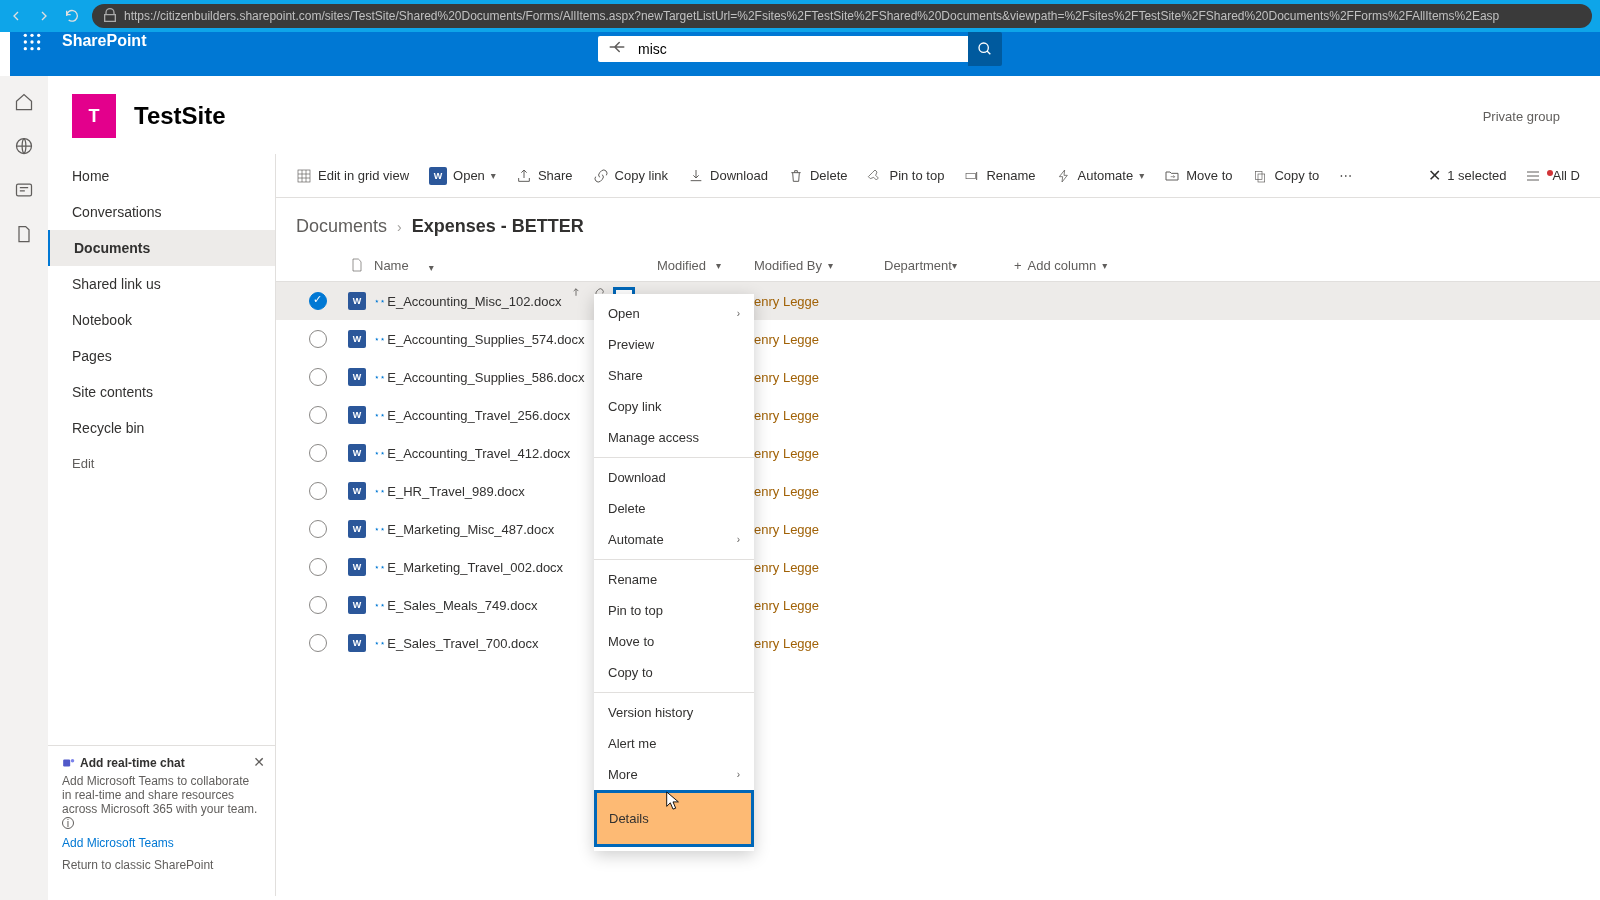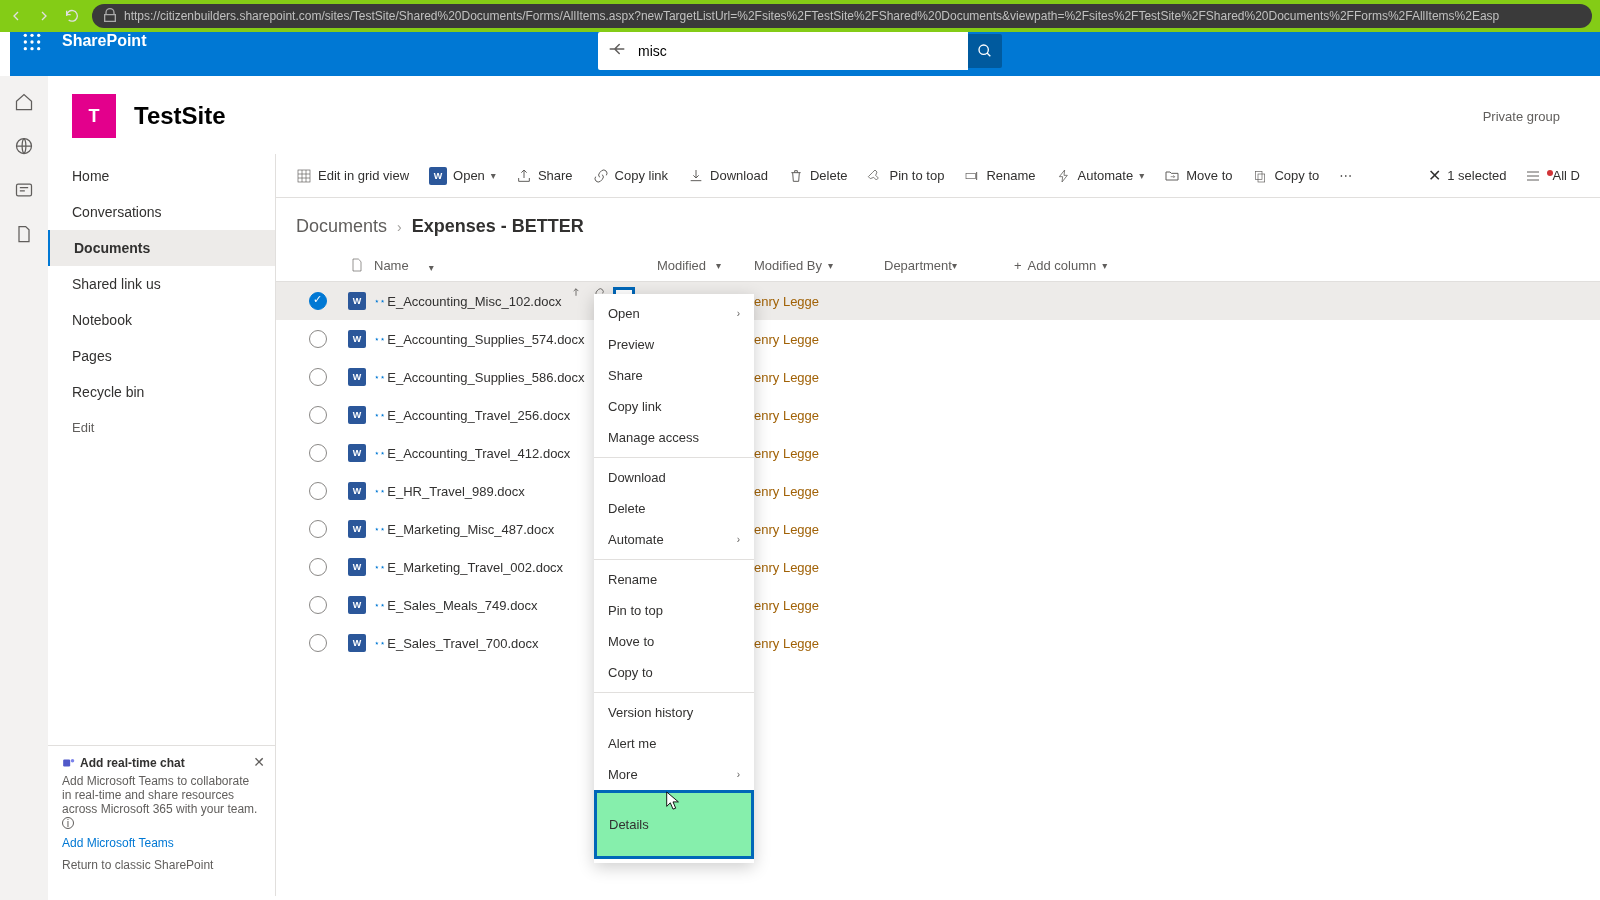--- a/index.html
+++ b/index.html
@@ -1,26 +1,26 @@
 <!DOCTYPE html>
 <html><head>
   <meta charset="utf-8">
   <style>
     * { margin:0; padding:0; box-sizing:border-box; font-family:"Segoe UI", Arial, sans-serif; }
     body { width:1600px; height:900px; overflow:hidden; background:#fff; }
-    .browser-bar { height:32px; background:#84cc16; display:flex; align-items:center; padding:12px 8px; gap:12px; }
+    .browser-bar { height:32px; background:#0ea5e9; display:flex; align-items:center; padding:12px 8px; gap:12px; }
     .browser-bar svg { width:16px; height:16px; fill:#e0e0e0; }
     .browser-bar .nav-btn { cursor:pointer; display:flex; }
     .url-bar { flex:1; height:24px; background:#3a3a3a; border-radius:12px; display:flex; align-items:center; padding:0 10px; color:#c0c0c0; font-size:12px; overflow:hidden; white-space:nowrap; }
     .url-bar .lock { margin-right:6px; display:flex; }
     .suite-bar { height:44px; background:#0078d4; display:flex; align-items:flex-start; padding:0 12px; color:#fff;margin-left:10px; }
     .waffle { width:20px; height:20px; margin-right:20px; cursor:pointer; }
     .suite-name { font-size:16px; font-weight:600; }
     .search-wrap { margin-left:auto; margin-right:auto; display:flex; align-items:center; position:absolute; left:50%; transform:translateX(-50%); }
-    .search-box { width:370px; height:38px; background:#fff; border-radius:2px 0 0 2px; display:flex; align-items:center; padding:8px 10px; }
+    .search-box { width:370px; height:26px; background:#fff; border-radius:2px 0 0 2px; display:flex; align-items:center; padding:8px 10px; }
     .search-box .back { margin-right:12px; cursor:pointer; }
     .search-box input { border:none; outline:none; font-size:14px; flex:1; }
     .search-btn { width:34px; height:34px; background:#005a9e; display:flex; align-items:center; justify-content:center; border-radius:0 2px 2px 0; cursor:pointer; }
     .left-rail { position:absolute; left:0; top:76px; width:48px; height:calc(100% - 76px); background:#f3f2f1; display:flex; flex-direction:column; align-items:center; padding-top:16px; gap:24px; }
     .left-rail .rail-icon { width:20px; height:20px; cursor:pointer; color:#605e5c; }
     .site-header { display:flex; align-items:center; padding:18px 24px 16px 72px; }
     .site-logo { width:44px; height:44px; background:#e3008c; color:#fff; display:flex; align-items:center; justify-content:center; font-size:18px; font-weight:600; margin-right:18px; }
     .site-title { font-size:24px; font-weight:600; }
     .private-group { margin-left:auto; font-size:13px; color:#605e5c; padding-right:16px; }
     .main-layout { display:flex; height:calc(100% - 158px); }
@@ -61,21 +61,21 @@
     .row .filename { width:250px; display:flex; align-items:center; overflow:visible; position:relative; }
     .row .fname-text { cursor:pointer; }
     .row .row-actions { display:flex; gap:8px; margin-left:8px; opacity:0; }
     .row:hover .row-actions, .row.selected .row-actions { opacity:1; }
     .row .row-actions .act { cursor:pointer; color:#605e5c; }
     .ellipsis-btn { width:22px; height:28px; display:flex; align-items:center; justify-content:center; cursor:pointer; }
     .row.selected .ellipsis-btn { border:3px solid #0067b8; background:#fff; }
     .row .col-modby-val { width:130px; color:#a16207; }
     .context-menu { position:absolute; top:294px; left:594px; width:160px; background:#fff; box-shadow:0 4px 16px rgba(0,0,0,0.2); z-index:100; padding:4px 0; }
     .menu-item { padding:8px 14px; font-size:13px; color:#323130; cursor:pointer; display:flex; align-items:center; justify-content:space-between; }
-    .menu-item.highlighted { background:#86efac; border:3px solid #0067b8; margin:0; padding:24px 12px; }
+    .menu-item.highlighted { background:#fdba74; border:3px solid #0067b8; margin:0; padding:18px 12px; }
     .menu-sep { height:1px; background:#e1dfdd; margin:4px 0; }
     .chev-sm { font-size:10px; color:#605e5c; }
     .cursor { position:absolute; top:790px; left:664px; z-index:200; pointer-events:none; }
     .new-tag { font-size:9px; color:#0078d4; vertical-align:super; margin-right:2px; }
   </style>
 </head>
 <body>
 
 <div class="browser-bar">
   <div class="nav-btn">
@@ -159,20 +159,21 @@
 
 <div class="main-layout">
   <div class="left-nav">
     <div id="nav-items">
         <div class="nav-item">Home</div>
         <div class="nav-item">Conversations</div>
         <div class="nav-item active">Documents</div>
         <div class="nav-item">Shared link us</div>
         <div class="nav-item">Notebook</div>
         <div class="nav-item">Pages</div>
+        <div class="nav-item">Site contents</div>
         <div class="nav-item">Recycle bin</div>
       </div>
     <div class="edit-link">Edit</div>
     <div class="chat-promo">
       <span class="promo-close">✕</span>
       <div class="promo-title">
         <svg width="14" height="14" viewBox="0 0 24 24">
             <rect x="2" y="6" width="12" height="12" rx="2" fill="#5059c9"></rect>
             <circle cx="18" cy="8" r="3" fill="#7b83eb"></circle>
           </svg>

